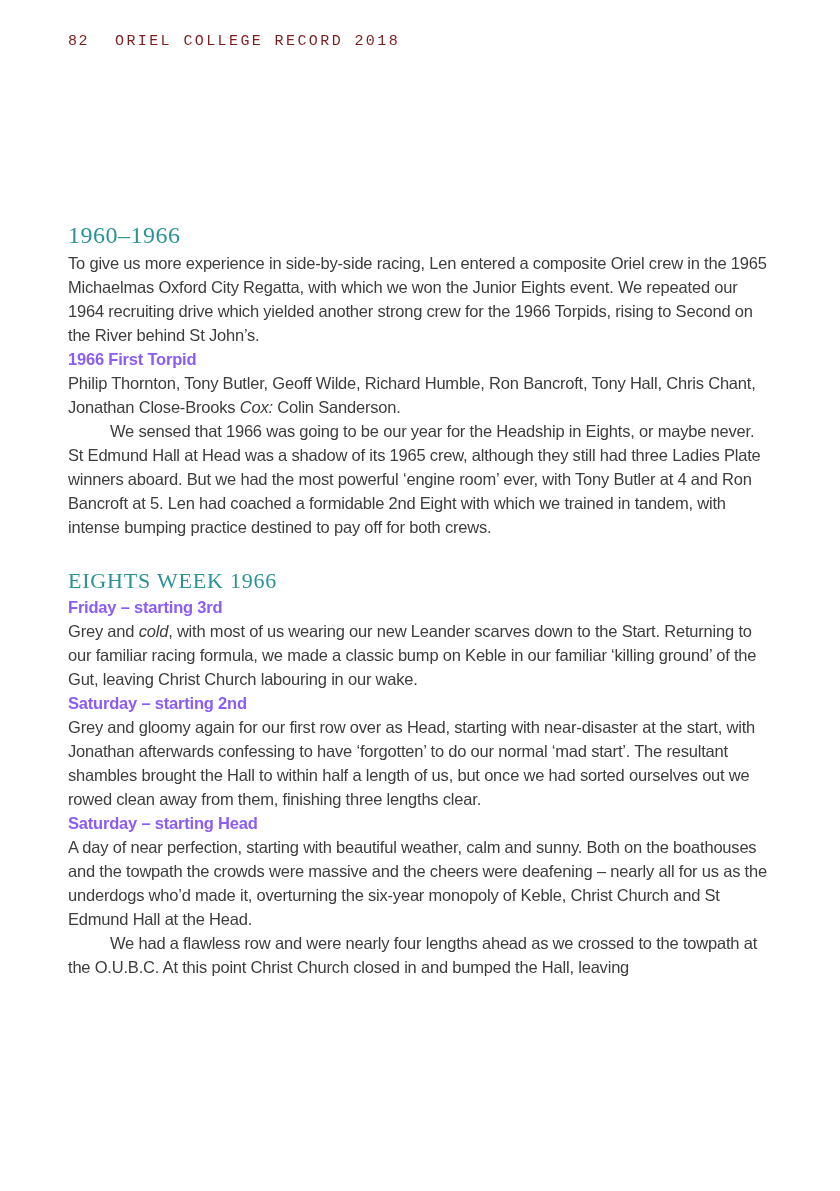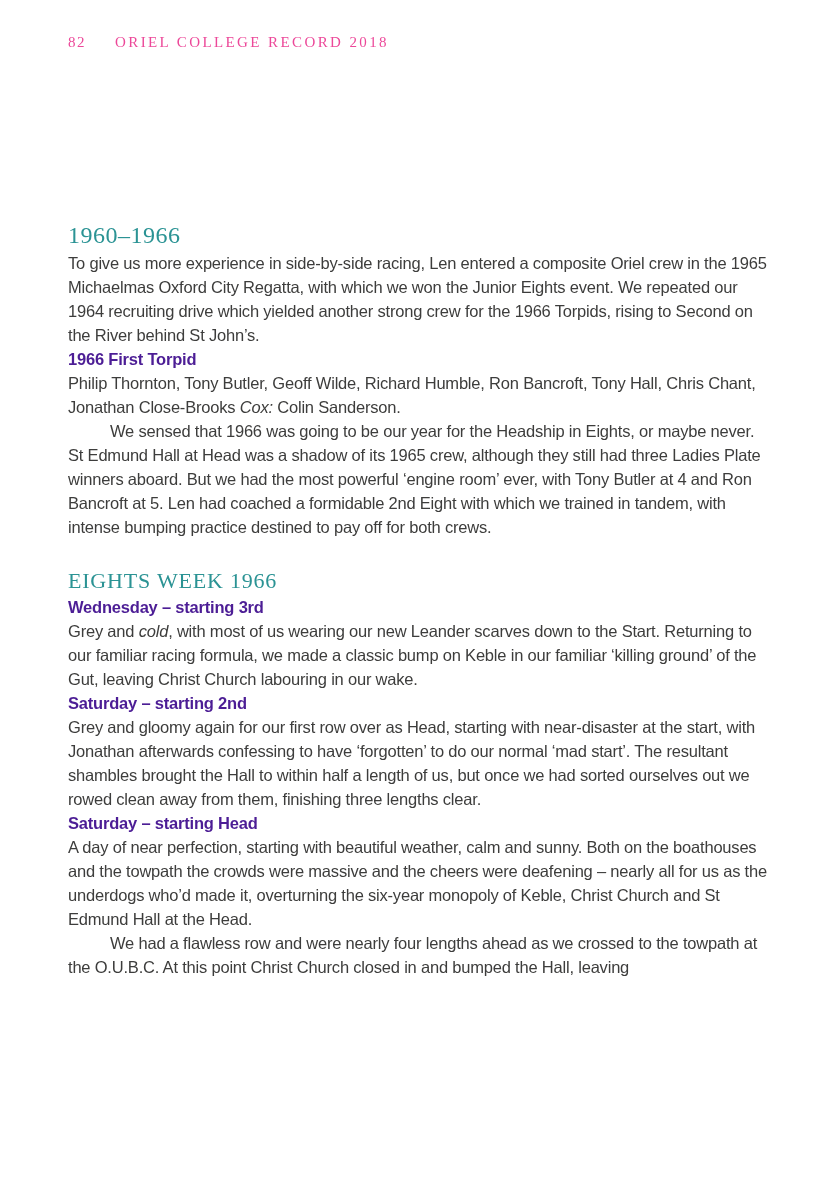--- a/index.html
+++ b/index.html
@@ -11,24 +11,24 @@
   }
   .page {
     width: 840px; height: 1191px;
     padding: 33px 68px 0 68px;
     background: #ffffff;
     overflow: hidden;
   }
   .running-header {
     display: flex;
     align-items: flex-start;
-    font-family: Liberation Serif, serif;
+    font-family: Liberation Mono, monospace;
     font-size: 15px;
     line-height: 18px;
-    color: #ec4899;
+    color: #7f1d1d;
   }
   .page-number {
     width: 47px;
     letter-spacing: 1.5px;
   }
   .header-title {
     letter-spacing: 2.4px;
   }
   main {
     color: #3d3d3c;
@@ -48,21 +48,21 @@
     margin-bottom: 3px;
     letter-spacing: 0.5px;
   }
   .heading-caps {
     font-size: 22px;
     line-height: 28px;
     margin-top: 28px;
     letter-spacing: 0.8px;
   }
   h2.subheading {
-    color: #4c1d95;
+    color: #8b5cf6;
     font-size: 16.5px;
     line-height: 24px;
     font-weight: bold;
     letter-spacing: -0.2px;
   }
   p { margin: 0; }
   p.indent { text-indent: 42px; }
   em { font-style: italic; }
 </style>
 </head>
@@ -82,21 +82,21 @@
     <p>To give us more experience in side-by-side racing, Len entered a composite Oriel crew in the 1965 Michaelmas Oxford City Regatta, with which we won the Junior Eights event. We repeated our 1964 recruiting drive which yielded another strong crew for the 1966 Torpids, rising to Second on the River behind St John’s.</p>
 
     <h2 class="subheading">1966 First Torpid</h2>
 
     <p><span>Philip Thornton, Tony Butler, Geoff Wilde, Richard Humble, Ron Bancroft, Tony Hall, Chris Chant, Jonathan Close-Brooks </span><em>Cox:</em><span> Colin Sanderson.</span></p>
 
     <p class="indent">We sensed that 1966 was going to be our year for the Headship in Eights, or maybe never. St Edmund Hall at Head was a shadow of its 1965 crew, although they still had three Ladies Plate winners aboard. But we had the most powerful ‘engine room’ ever, with Tony Butler at 4 and Ron Bancroft at 5. Len had coached a formidable 2nd Eight with which we trained in tandem, with intense bumping practice destined to pay off for both crews.</p>
 
     <h1 class="serif-heading heading-caps">EIGHTS WEEK 1966</h1>
 
-    <h2 class="subheading">Wednesday – starting 3rd</h2>
+    <h2 class="subheading">Friday – starting 3rd</h2>
     <p><span>Grey and </span><em>cold</em><span>, with most of us wearing our new Leander scarves down to the Start. Returning to our familiar racing formula, we made a classic bump on Keble in our familiar ‘killing ground’ of the Gut, leaving Christ Church labouring in our wake.</span></p>
 
     <h2 class="subheading">Saturday – starting 2nd</h2>
 
     <p>Grey and gloomy again for our first row over as Head, starting with near-disaster at the start, with Jonathan afterwards confessing to have ‘forgotten’ to do our normal ‘mad start’. The resultant shambles brought the Hall to within half a length of us, but once we had sorted ourselves out we rowed clean away from them, finishing three lengths clear.</p>
 
     <h2 class="subheading">Saturday – starting Head</h2>
     <p>A day of near perfection, starting with beautiful weather, calm and sunny. Both on the boathouses and the towpath the crowds were massive and the cheers were deafening – nearly all for us as the underdogs who’d made it, overturning the six-year monopoly of Keble, Christ Church and St Edmund Hall at the Head.</p>
 
     <p class="indent">We had a flawless row and were nearly four lengths ahead as we crossed to the towpath at the O.U.B.C. At this point Christ Church closed in and bumped the Hall, leaving</p>

